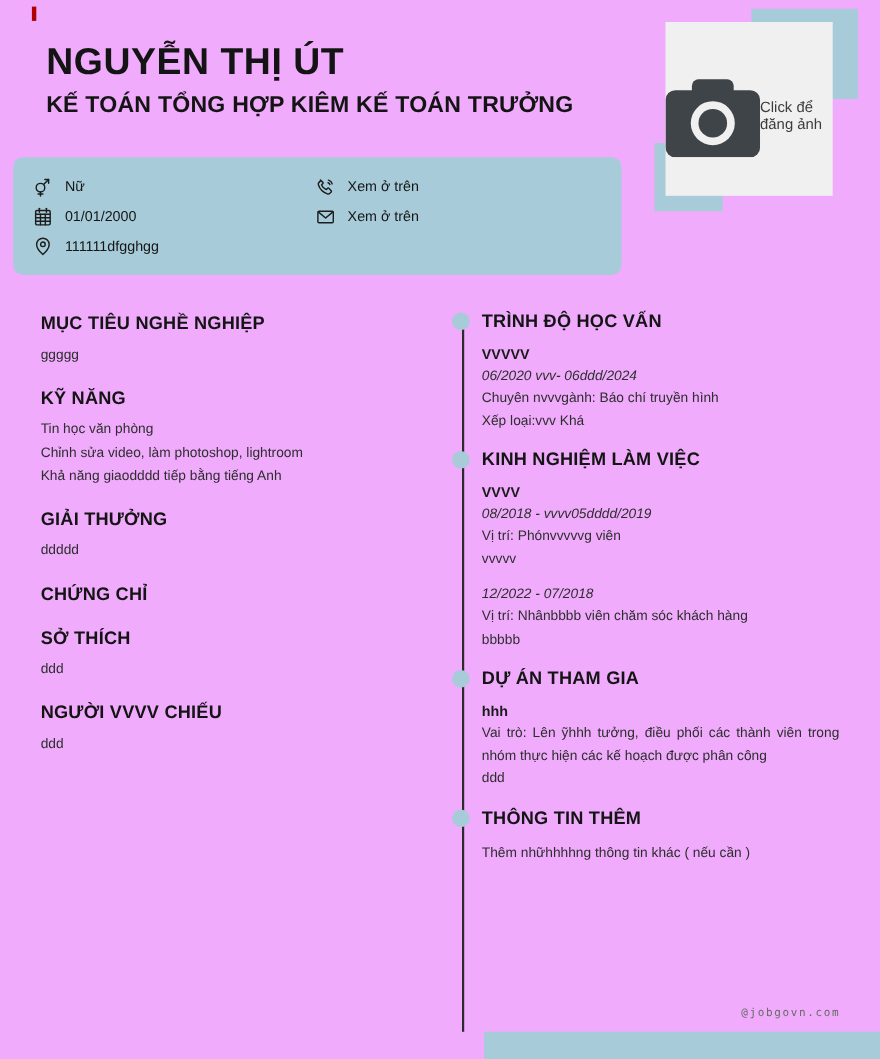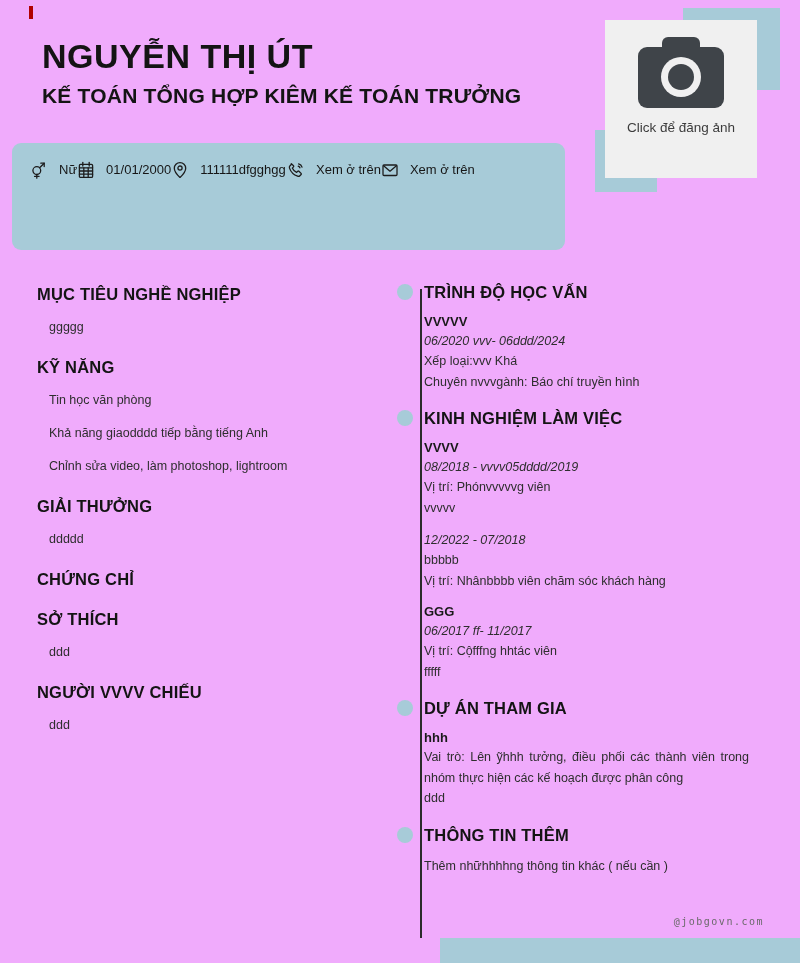--- a/index.html
+++ b/index.html
@@ -9,42 +9,42 @@
   
   .caret{position:absolute;left:29px;top:6px;width:4px;height:13px;background:#b00000;}
   .header{position:absolute;left:42px;top:36px;width:520px;}
   .name{font-size:34px;font-weight:800;color:#141414;letter-spacing:.5px;margin:0;line-height:40px;}
   .jobtitle{font-size:21px;font-weight:800;color:#141414;letter-spacing:.2px;margin:10px 0 0 0;line-height:20px;}
 
   
   .photo-blue-a{position:absolute;left:683px;top:8px;width:97px;height:82px;background:var(--accent);}
   .photo-blue-b{position:absolute;left:595px;top:130px;width:62px;height:62px;background:var(--accent);}
   .photo-box{position:absolute;left:605px;top:20px;width:152px;height:158px;background:#f0f0f0;
-             display:flex;flex-direction:column;align-items:center;cursor:pointer;}
+             display:flex;flex-direction:row;align-items:center;cursor:pointer;}
   .photo-box .cam{margin-top:16px;}
   .photo-label{font-size:13.5px;color:#3c3c3c;margin-top:12px;}
 
   
   .infobox{position:absolute;left:12px;top:143px;width:553px;height:107px;background:var(--accent);
            border-radius:9px;box-sizing:border-box;padding:13px 0 0 18px;}
   .info-cols{display:flex;}
-  .info-col{display:flex;flex-direction:row;}
+  .info-col{display:flex;flex-direction:column;}
   .info-col.left{width:257px;}
   .info-row{display:flex;align-items:center;height:27px;}
   .info-row .ic{width:18px;height:18px;margin-right:11px;display:inline-flex;}
   .info-row .txt{font-size:13px;color:#161616;}
 
   
   .left-col{position:absolute;left:37px;top:283px;width:370px;}
   .l-section{margin-bottom:18px;}
   .l-title{font-size:16.5px;font-weight:800;color:#141414;margin:0 0 7px 0;line-height:22px;letter-spacing:.2px;}
-  .l-line{font-size:12.5px;margin:12px;line-height:21px;color:#2e2e2e;}
+  .l-line{font-size:12.5px;margin:0;line-height:21px;color:#2e2e2e;}
 
   .timeline{position:absolute;left:420px;top:289px;width:1.5px;height:649px;background:#2b2b2b;}
-  .right-col{position:absolute;left:424px;top:281px;width:325px;}
+  .right-col{position:absolute;left:438px;top:281px;width:325px;}
   .r-section{margin-bottom:15px;}
   .r-title{font-size:16.5px;font-weight:800;color:#141414;margin:0 0 10px 0;line-height:22px;
            letter-spacing:.2px;position:relative;}
   .r-title .dot{position:absolute;left:-27.5px;top:50%;transform:translateY(-50%);
                 width:16px;height:16px;border-radius:50%;background:var(--accent);}
   .entry{margin-bottom:12px;}
   .entry-name{font-size:13px;font-weight:bold;color:#1a1a1a;margin:0;line-height:18px;}
   .entry-date{font-size:12.5px;font-style:italic;color:#2e2e2e;margin:0;line-height:20px;}
   .entry-line{font-size:12.5px;color:#2e2e2e;margin:0;line-height:20.5px;}
   .entry-para{font-size:12.5px;color:#2e2e2e;margin:0;line-height:20.5px;text-align:justify;}
@@ -147,22 +147,22 @@
   </div>
 
   <div class="left-col" id="left-col">
       <div class="l-section">
         <h2 class="l-title">MỤC TIÊU NGHỀ NGHIỆP</h2>
         <p class="l-line">ggggg</p>
       </div>
       <div class="l-section">
         <h2 class="l-title">KỸ NĂNG</h2>
         <p class="l-line">Tin học văn phòng</p>
+        <p class="l-line">Chỉnh sửa video, làm photoshop, lightroom</p>
         <p class="l-line">Khả năng giaodddd tiếp bằng tiếng Anh</p>
-        <p class="l-line">Chỉnh sửa video, làm photoshop, lightroom</p>
       </div>
       <div class="l-section">
         <h2 class="l-title">GIẢI THƯỞNG</h2>
         <p class="l-line">ddddd</p>
       </div>
       <div class="l-section">
         <h2 class="l-title">CHỨNG CHỈ</h2>
       </div>
       <div class="l-section">
         <h2 class="l-title">SỞ THÍCH</h2>
@@ -174,42 +174,36 @@
       </div>
     </div>
 
   <div class="timeline"></div>
   <div class="right-col" id="right-col">
       <div class="r-section">
         <h2 class="r-title"><span class="dot"></span>TRÌNH ĐỘ HỌC VẤN</h2>
         <div class="entry">
           <p class="entry-name">VVVVV</p>
           <p class="entry-date">06/2020 vvv- 06ddd/2024</p>
+          <p class="entry-line">Chuyên nvvvgành: Báo chí truyền hình</p>
           <p class="entry-line">Xếp loại:vvv Khá</p>
-          <p class="entry-line">Chuyên nvvvgành: Báo chí truyền hình</p>
         </div>
       </div>
       <div class="r-section">
         <h2 class="r-title"><span class="dot"></span>KINH NGHIỆM LÀM VIỆC</h2>
         <div class="entry">
           <p class="entry-name">VVVV</p>
           <p class="entry-date">08/2018 - vvvv05dddd/2019</p>
           <p class="entry-line">Vị trí: Phónvvvvvg viên</p>
           <p class="entry-line">vvvvv</p>
         </div>
         <div class="entry">
           <p class="entry-date">12/2022 - 07/2018</p>
+          <p class="entry-line">Vị trí: Nhânbbbb viên chăm sóc khách hàng</p>
           <p class="entry-line">bbbbb</p>
-          <p class="entry-line">Vị trí: Nhânbbbb viên chăm sóc khách hàng</p>
-        </div>
-        <div class="entry">
-          <p class="entry-name">GGG</p>
-          <p class="entry-date">06/2017 ff- 11/2017</p>
-          <p class="entry-line">Vị trí: Cộfffng hhtác viên</p>
-          <p class="entry-line">fffff</p>
         </div>
       </div>
       <div class="r-section">
         <h2 class="r-title"><span class="dot"></span>DỰ ÁN THAM GIA</h2>
         <div class="entry">
           <p class="entry-name">hhh</p>
           <p class="entry-para">Vai trò: Lên ỹhhh tưởng, điều phối các thành viên trong nhóm thực hiện các kế hoạch được phân công</p>
           <p class="entry-line">ddd</p>
         </div>
       </div>

